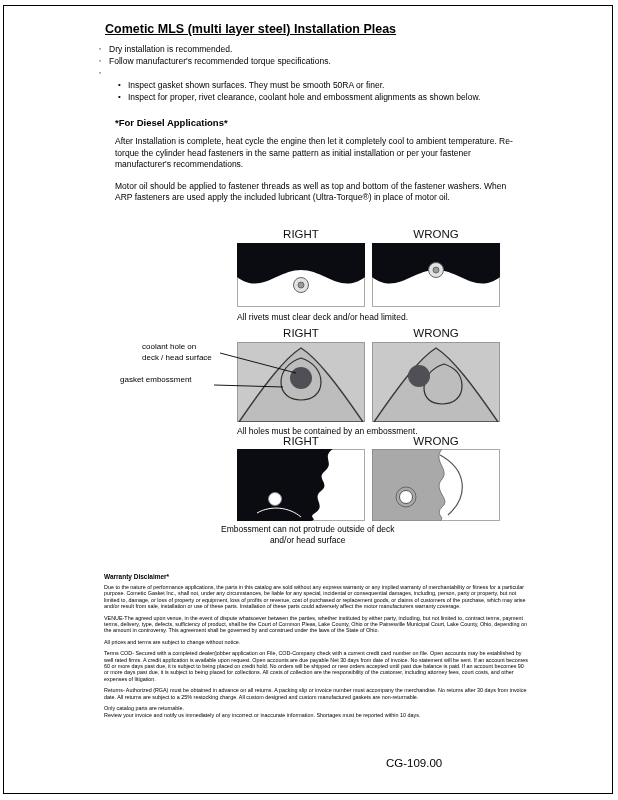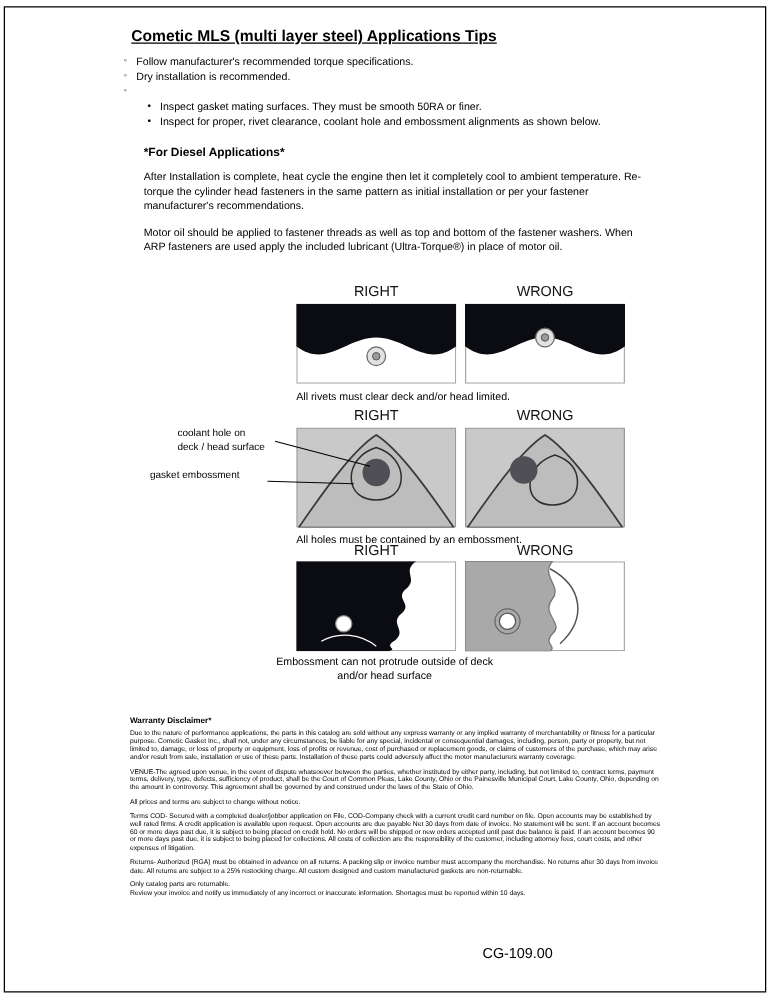--- a/index.html
+++ b/index.html
@@ -27,37 +27,37 @@
   .warranty p { font-size:5.4px; line-height:6.4px; margin-bottom:5px; }
   .warranty p.tight { margin-bottom:0; }
   .footer-code { position:absolute; left:386px; top:757px; font-size:11.5px; }
 </style>
 </head>
 <body>
 
 <div class="page">
   <div class="page-border"></div>
 
-  <h1 class="title">Cometic MLS (multi layer steel) Applications Tips</h1>
+  <h1 class="title">Cometic MLS (multi layer steel) Installation Pleas</h1>
 
   <div class="tips">
+    <div class="row">
+      <span class="marker">◦</span>
+      <span>Dry installation is recommended.</span>
+    </div>
     <div class="row">
       <span class="marker">◦</span>
       <span>Follow manufacturer's recommended torque specifications.</span>
     </div>
     <div class="row">
       <span class="marker">◦</span>
-      <span>Dry installation is recommended.</span>
-    </div>
-    <div class="row">
-      <span class="marker">◦</span>
     </div>
     <div class="row sub">
       <span class="marker dot">•</span>
-      <span>Inspect gasket mating surfaces.  They must be smooth 50RA or finer.</span>
+      <span>Inspect gasket shown surfaces.  They must be smooth 50RA or finer.</span>
     </div>
     <div class="row sub">
       <span class="marker dot">•</span>
       <span>Inspect for proper, rivet clearance, coolant hole and embossment alignments as shown below.</span>
     </div>
   </div>
 
   <div class="diesel">
     <h2>*For Diesel Applications*</h2>
     <p>After Installation is complete, heat cycle the engine then let it completely cool to ambient temperature. Re-torque the cylinder head fasteners in the same pattern as initial installation or per your fastener manufacturer's recommendations.</p>

